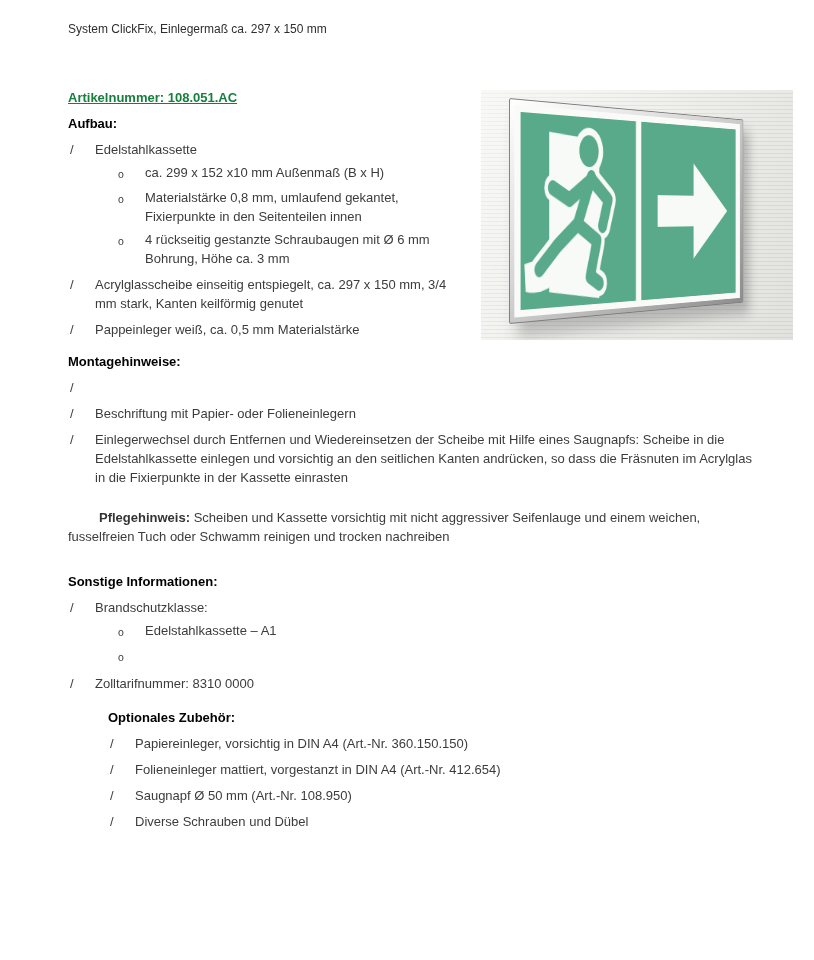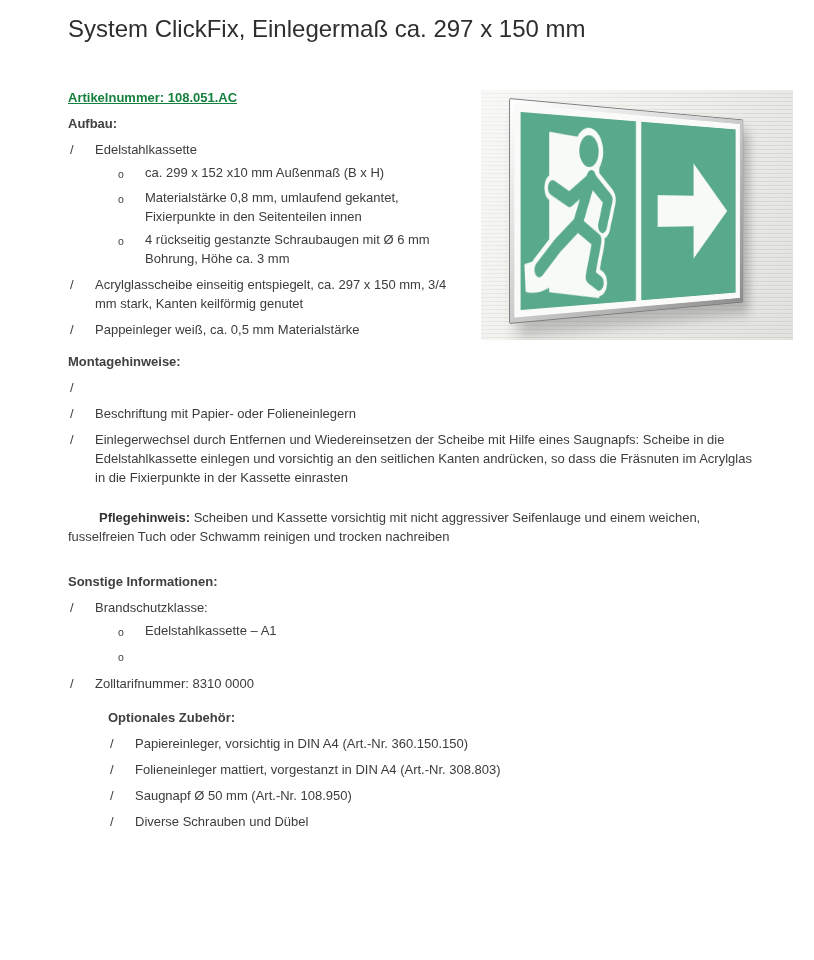--- a/index.html
+++ b/index.html
@@ -6,35 +6,35 @@
   html,body { background:#ffffff; }
   body {
     width:814px; height:960px; position:relative; overflow:hidden;
     font-family:"Liberation Sans", sans-serif;
     font-size:13px; line-height:19px; color:#3c3c3c;
   }
   .doc { position:relative; width:814px; height:960px; background:#fff; }
 
   .title {
     position:absolute; left:68px; top:16px;
-    font-size:24px; line-height:26px; font-weight:400; color:#2e2e2e;
+    font-size:12px; line-height:26px; font-weight:400; color:#2e2e2e;
   }
   .article {
     position:absolute; left:68px; top:88px;
     font-weight:700; text-decoration:underline; color:#15803d;
   }
 
   .section { position:absolute; left:0; width:814px; }
   .sec-aufbau   { top:114px; }
   .sec-montage  { top:352px; }
   .sec-pflege   { top:508px; }
   .sec-sonstige { top:572px; }
   .sec-zubehoer { top:708px;margin-left:40px; }
 
-  .heading { margin-left:68px; font-weight:700; color:#404040; }
+  .heading { margin-left:68px; font-weight:700; color:#000000; }
   .lead    { font-weight:700; color:#333;padding-left:31px; }
 
   .li { display:flex; align-items:flex-start; margin-top:4px; }
   .li.gap { margin-top:7px; }
   .b1 { flex:none; margin-left:70px; width:25px; }
   .b2 { flex:none; margin-left:118px; width:27px; font-size:10.5px; padding-top:2px; }
   .txt { display:block; }
   .w-l1  { width:366px; }
   .w-l2  { width:310px; }
   .w-full{ width:660px; }
@@ -147,21 +147,21 @@
 
   <div class="section sec-zubehoer">
     <div class="heading">Optionales Zubehör:</div>
 
     <div class="li gap">
       <span class="b1">/</span>
       <span class="txt w-full">Papiereinleger, vorsichtig in DIN A4 (Art.-Nr. 360.150.150)</span>
     </div>
     <div class="li gap">
       <span class="b1">/</span>
-      <span class="txt w-full">Folieneinleger mattiert, vorgestanzt in DIN A4 (Art.-Nr. 308.803)</span>
+      <span class="txt w-full">Folieneinleger mattiert, vorgestanzt in DIN A4 (Art.-Nr. 412.654)</span>
     </div>
     <div class="li gap">
       <span class="b1">/</span>
       <span class="txt w-full">Saugnapf Ø 50 mm (Art.-Nr. 108.950)</span>
     </div>
     <div class="li gap">
       <span class="b1">/</span>
       <span class="txt w-full">Diverse Schrauben und Dübel</span>
     </div>
   </div>

